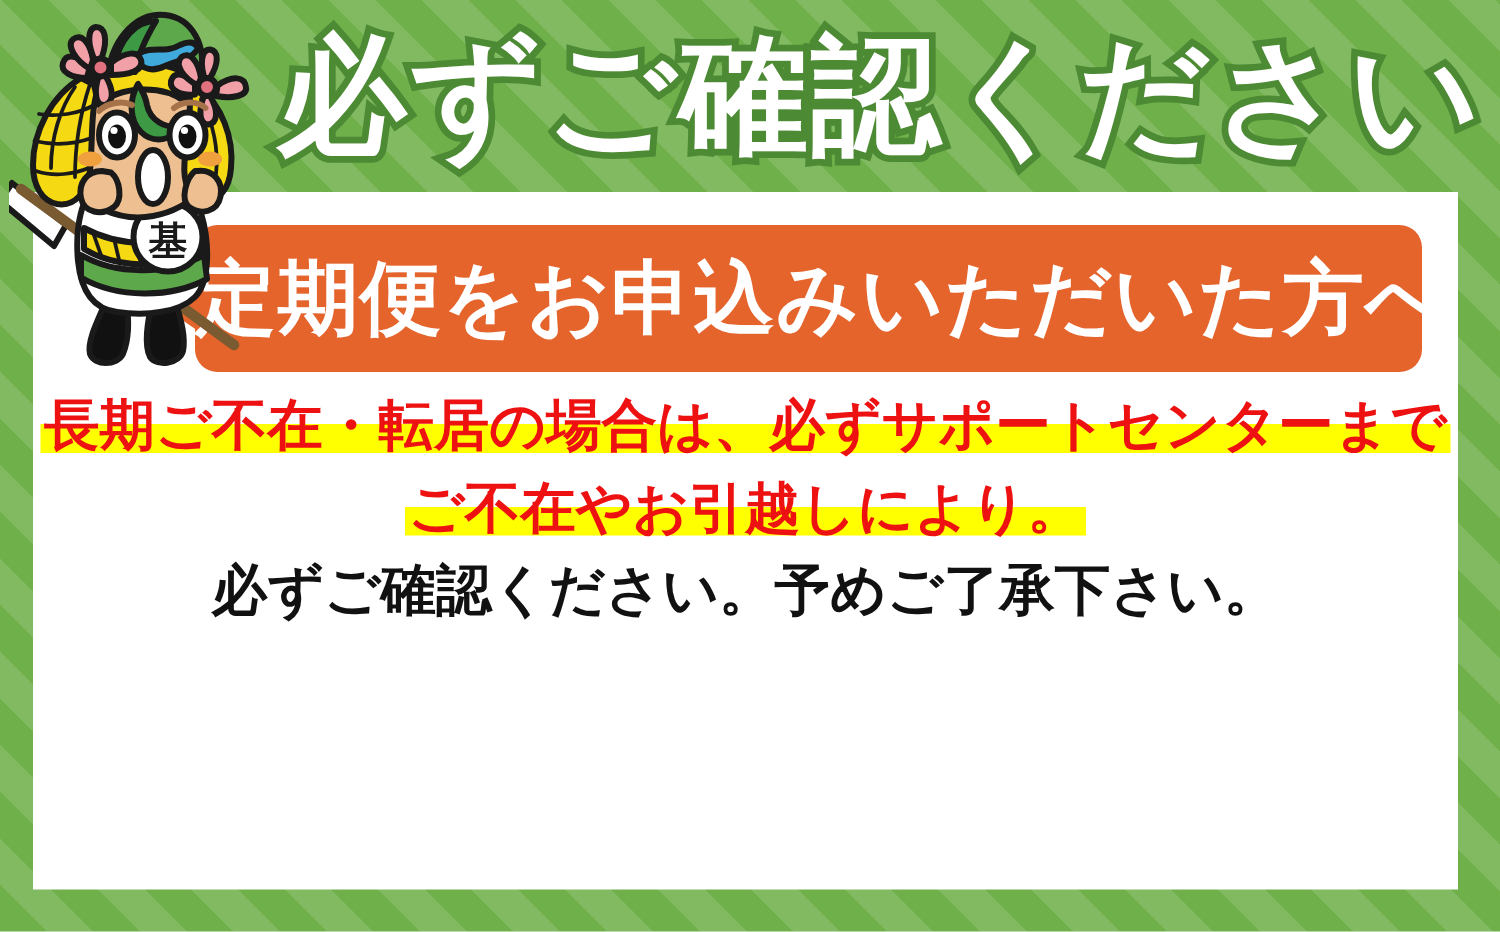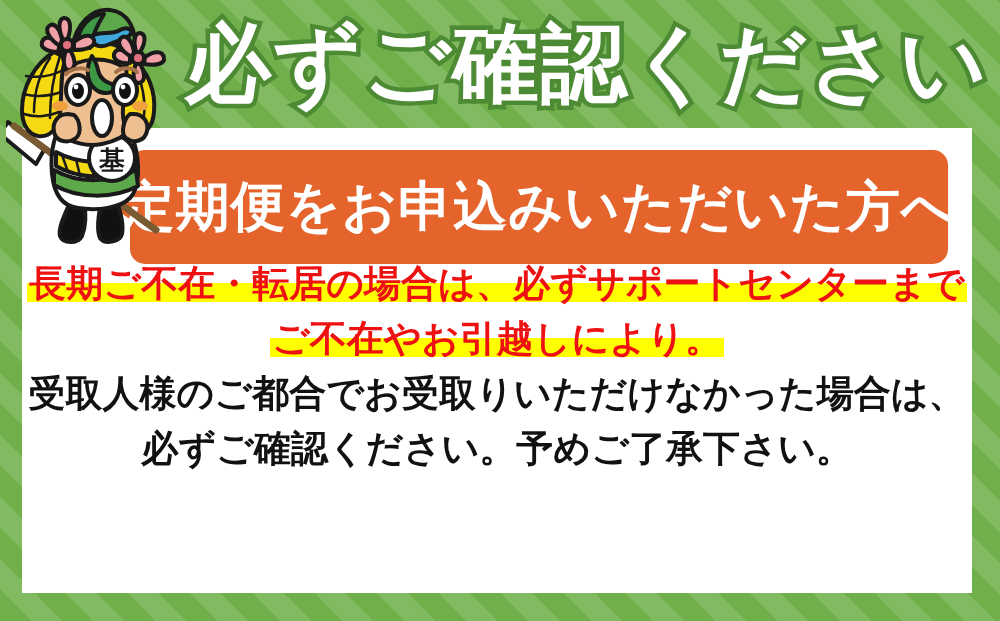--- a/index.html
+++ b/index.html
@@ -32,23 +32,23 @@
   }
 
   
   #notice-card{
     position:absolute;left:22px;top:128px;width:950px;height:465px;
     background:#ffffff;
   }
 
   
   #bubble{
-    position:absolute;left:130px;top:150px;width:818px;height:114px;
+    position:absolute;left:130px;top:150px;width:818px;height:98px;
     background:#E4642C;border-radius:15px;
-    display:flex;align-items:center;justify-content:center;
+    display:flex;align-items:center;
   }
   #bubble-label{
     font-size:54px;font-weight:bold;color:#ffffff;
     letter-spacing:1px;white-space:nowrap;line-height:1;
   }
   #bubble-tail{
     position:absolute;left:99px;top:176px;width:0;height:0;
     border-top:22px solid transparent;
     border-bottom:26px solid transparent;
     border-right:38px solid #E4642C;
@@ -90,23 +90,20 @@
   </div>
 
   <div id="body-lines">
     <div class="body-line red">
         <span class="hl">長期ご不在・転居の場合は、必ずサポートセンターまで</span>
       </div>
     <div class="body-line red">
         <span class="hl">ご不在やお引越しにより。</span>
       </div>
     <div class="body-line">
-        <span>受取人様のご都合でお受取りいただけなかった場合は、</span>
-      </div>
-    <div class="body-line">
         <span>必ずご確認ください。予めご了承下さい。</span>
       </div>
   </div>
 
   <div id="mascot">
     <svg viewBox="0 0 176 248" xmlns="http://www.w3.org/2000/svg">
       <g stroke="#1A1A1A" stroke-width="4" stroke-linejoin="round" stroke-linecap="round">
 
         <path d="M38 148 L2 120 L-6 132 L30 162 Z" fill="#FFFFFF"></path>
 

